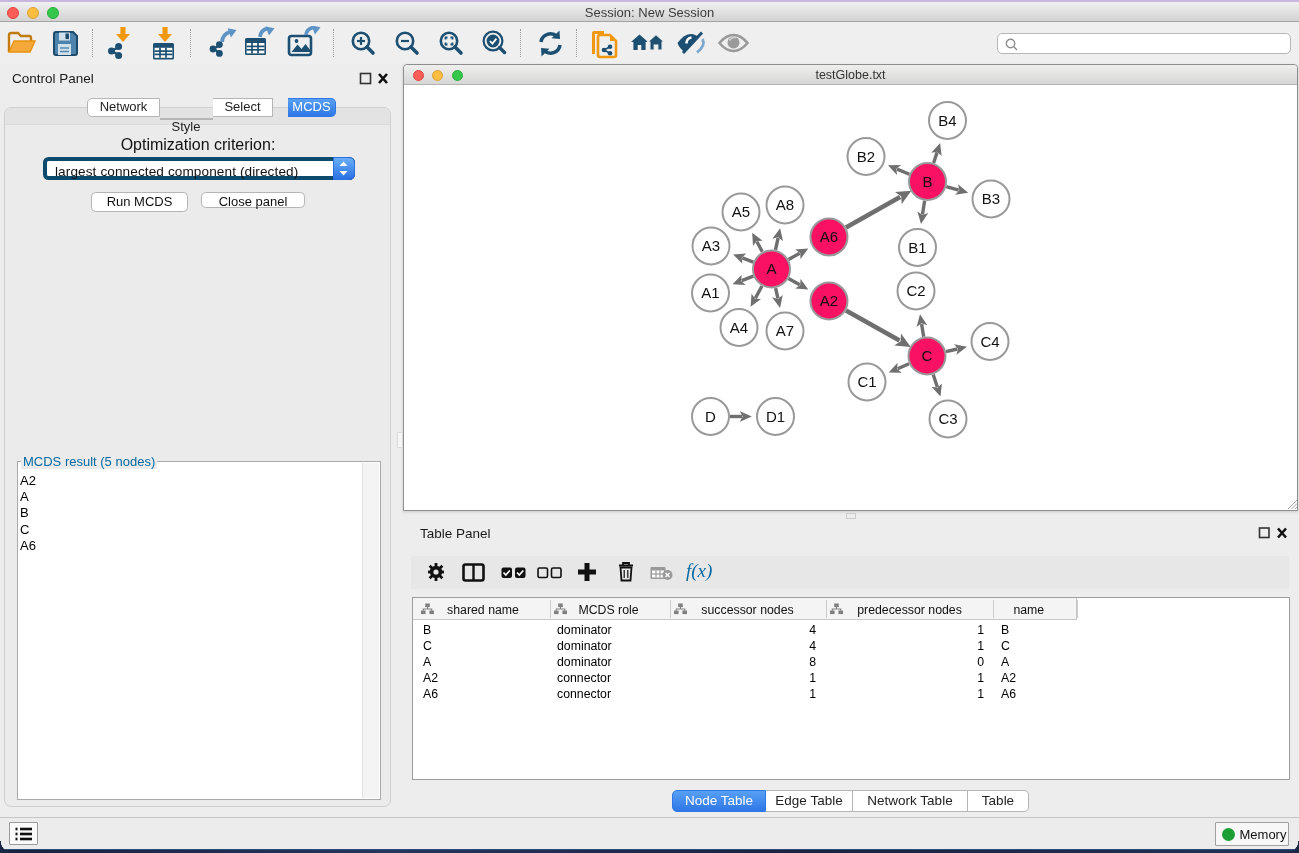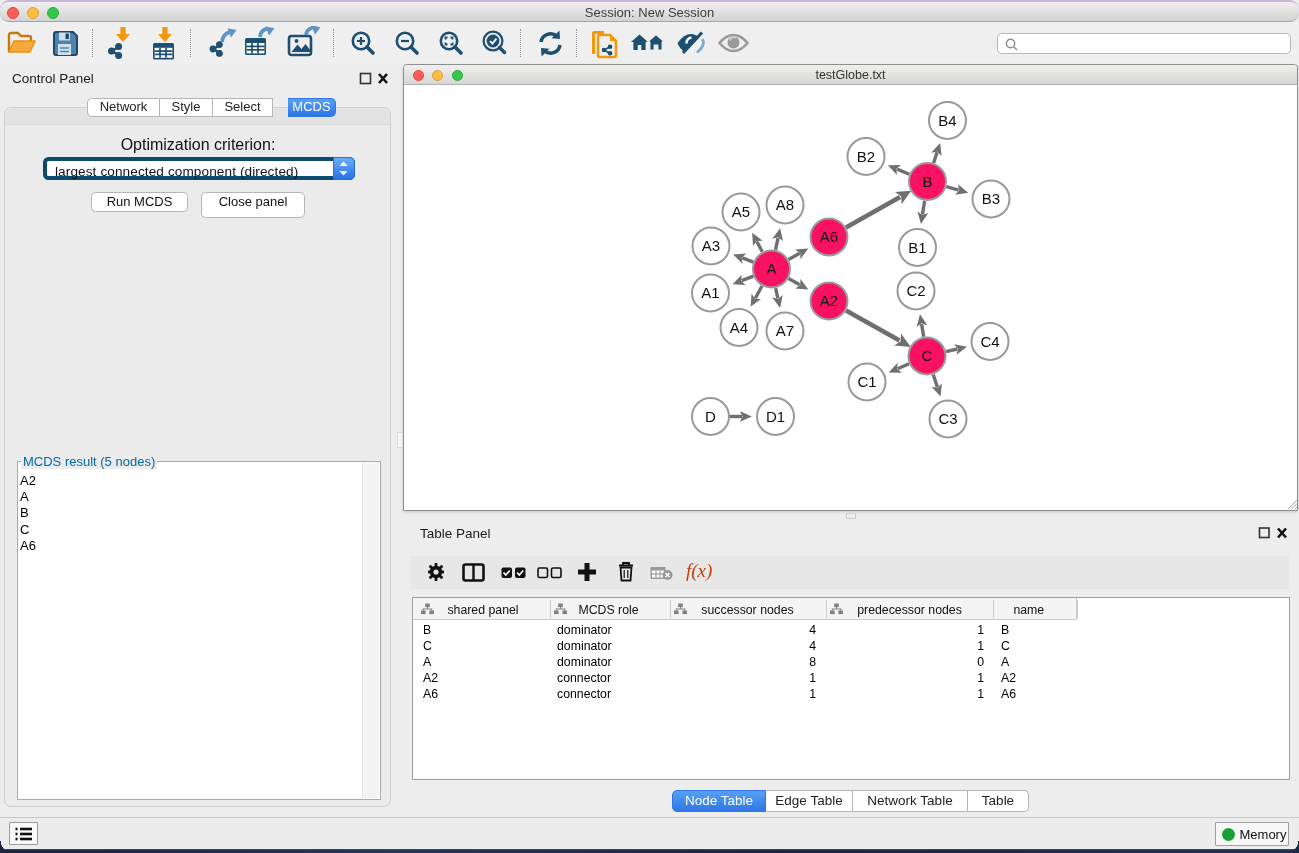--- a/index.html
+++ b/index.html
@@ -1,20 +1,20 @@
 <!DOCTYPE html>
 <html><head><meta charset="utf-8">
 <style>
 *{margin:0;padding:0;box-sizing:border-box;}
 html,body{width:1299px;height:853px;overflow:hidden;}
 body{font-family:"Liberation Sans",sans-serif;background:#ededed;position:relative;}
 .abs{position:absolute;}
 .e{stroke:#6f6f6f;stroke-width:3.4;}
 .eb{stroke:#6f6f6f;stroke-width:4.6;}
-#titlebar{left:0;top:0;width:1299px;height:22px;background:linear-gradient(#f0f0f0,#d3d3d3);border-bottom:1px solid #a3a3a3;border-top:2px solid #c9b6de;border-radius:9px;}
+#titlebar{left:0;top:0;width:1299px;height:22px;background:linear-gradient(#f0f0f0,#d3d3d3);border-bottom:1px solid #a3a3a3;border-top:2px solid #c9b6de;}
 .light{width:12px;height:12px;border-radius:50%;position:absolute;top:4.5px;}
 #tb-title{width:100%;text-align:center;font-size:13px;color:#3c3c3c;line-height:21px;}
 #toolbar{left:0;top:22px;width:1299px;height:42px;background:#efefef;}
 .tsep{position:absolute;top:7px;height:28px;width:0;border-left:1px dotted #9a9a9a;}
 #searchbox{left:997px;top:33px;width:294px;height:21px;background:#fff;border:1px solid #b7b7b7;border-radius:5px;}
 #cp-title{left:12px;top:71px;font-size:13.5px;color:#1a1a1a;}
 .tabseg{position:absolute;display:flex;font-size:13px;color:#222;z-index:5;}
 .tabseg .t{background:#fff;border:1px solid #b5b5b5;border-left:none;text-align:center;line-height:16.5px;white-space:nowrap;}
 .tabseg .t.first{border-left:1px solid #b5b5b5;border-radius:5px 0 0 5px;}
 .tabseg .t.last{border-radius:0 5px 5px 0;}
@@ -176,38 +176,38 @@
       <line x1="9.6" y1="9.6" x2="13" y2="13" stroke="#8e8e8e" stroke-width="1.4"></line>
     </svg>
   </div>
 <div class="abs" id="cp-title">Control Panel</div>
 <svg class="abs" style="left:359px;top:72px" width="32" height="13" viewBox="0 0 32 13">
  <rect x="1.5" y="1.5" width="10" height="10" fill="none" stroke="#333" stroke-width="1.6"></rect>
  <path d="M20,2 L28,11 M28,2 L20,11" stroke="#111" stroke-width="2.6"></path>
 </svg>
 <div class="tabseg" style="left:78px;top:98px;height:18.5px;padding-left:9px;">
  <div class="t first" style="width:73px;">Network</div>
- <div class="t" style="width:53px;">Style</div>
+ <div class="t" style="width:53px;margin-top:20px;">Style</div>
  <div class="t" style="width:60px;">Select</div>
  <div class="t sel last" style="width:48px;margin-left:15px;">MCDS</div>
 </div>
 <div class="abs" id="cp-panel"></div>
 <div class="abs" id="cp-panel-top"></div>
 <div class="abs" id="optlabel">Optimization criterion:</div>
 <div class="abs" id="dropdown">
     <span class="txt">largest connected component (directed)</span>
   </div>
 <div class="abs" id="ddbtn">
     <svg width="22" height="23" viewBox="0 0 22 23" style="position:absolute;left:-1px;top:-1px">
  <path d="M6.5,9 L10.5,4.5 L14.5,9 z" fill="#fff"></path>
       <path d="M6.5,14 L10.5,18.5 L14.5,14 z" fill="#fff"></path>
     </svg>
   </div>
 <div class="btn" style="left:91px;top:192px;width:97px;height:19.5px;">Run MCDS</div>
-<div class="btn" style="left:201px;top:192px;width:104px;height:26px;">Close panel</div>
+<div class="btn" style="left:201px;top:192px;width:104px;height:16px;">Close panel</div>
 <div class="abs" id="fieldset"></div>
 <div class="abs" id="mcds-scroll"></div>
 <div class="abs" id="legend">MCDS result (5 nodes)</div>
 <div class="abs" id="mcdslist">A2<br>A<br>B<br>C<br>A6</div>
 
 <div class="abs" id="netwin"></div>
 <div class="abs" id="netwin-tb">
  <div class="wlight" style="left:8.5px;background:#fb5d58;border:0.5px solid #e1443e;"></div>
  <div class="wlight" style="left:28px;background:#fcbd40;border:0.5px solid #dfa137;"></div>
  <div class="wlight" style="left:47.5px;background:#34c74c;border:0.5px solid #2aab39;"></div>
@@ -339,21 +339,21 @@
   </svg>
 <svg class="abs" style="left:650px;top:566px" width="23" height="14" viewBox="0 0 23 14">
     <rect x="0.5" y="1" width="15" height="12" rx="1" fill="#999"></rect>
     <rect x="2" y="4.5" width="12" height="7" fill="#fff"></rect>
     <line x1="2" y1="8" x2="14" y2="8" stroke="#999" stroke-width="1.2"></line>
     <line x1="6" y1="4.5" x2="6" y2="11.5" stroke="#999" stroke-width="1.2"></line>
     <line x1="10" y1="4.5" x2="10" y2="11.5" stroke="#999" stroke-width="1.2"></line>
     <circle cx="17.5" cy="9" r="5" fill="#999"></circle>
     <path d="M15.5,7 l4,4 m0,-4 l-4,4" stroke="#fff" stroke-width="1.4"></path>
   </svg>
-<div class="abs" style="left:686px;top:560px;width:34px;font-family:'Liberation Serif',serif;font-style:italic;font-size:19px;color:#c2410c;">f(x)</div>
+<div class="abs" style="left:686px;top:560px;width:34px;font-family:'Liberation Serif',serif;font-style:italic;font-size:19px;color:#0369a1;">f(x)</div>
 <div class="abs" id="tablebox"></div>
 <div class="abs" id="thead"></div>
 <svg class="abs" style="left:421px;top:603px" width="13" height="12" viewBox="0 0 13 12">
     <g fill="#808080">
       <rect x="4.2" y="0.5" width="4.6" height="3.6"></rect>
       <rect x="0" y="7.5" width="4.6" height="3.6"></rect>
       <rect x="8.4" y="7.5" width="4.6" height="3.6"></rect>
       <path d="M6.5,4 v2 M2.3,7.5 v-1.5 h8.4 v1.5" fill="none" stroke="#808080" stroke-width="1.1"></path>
     </g>
   </svg>
@@ -379,21 +379,21 @@
       <rect x="0" y="7.5" width="4.6" height="3.6"></rect>
       <rect x="8.4" y="7.5" width="4.6" height="3.6"></rect>
       <path d="M6.5,4 v2 M2.3,7.5 v-1.5 h8.4 v1.5" fill="none" stroke="#808080" stroke-width="1.1"></path>
     </g>
   </svg>
 <div class="hsep" style="left:550px"></div>
 <div class="hsep" style="left:669.5px"></div>
 <div class="hsep" style="left:826px"></div>
 <div class="hsep" style="left:993px"></div>
 <div class="hsep" style="left:1076.6px"></div>
-<div class="htxt" style="left:403px;width:160px;text-align:center;">shared panel</div>
+<div class="htxt" style="left:403px;width:160px;text-align:center;">shared name</div>
 <div class="htxt" style="left:528.5px;width:160px;text-align:center;">MCDS role</div>
 <div class="htxt" style="left:667.5px;width:160px;text-align:center;">successor nodes</div>
 <div class="htxt" style="left:829.5px;width:160px;text-align:center;">predecessor nodes</div>
 <div class="htxt" style="left:948.8px;width:160px;text-align:center;">name</div>
 <div class="rtxt" style="left:423px;top:622.5px">B</div>
 <div class="rtxt" style="left:557px;top:622.5px">dominator</div>
 <div class="rtxt" style="left:716px;top:622.5px;width:100px;text-align:right;">4</div>
 <div class="rtxt" style="left:884px;top:622.5px;width:100px;text-align:right;">1</div>
 <div class="rtxt" style="left:1001px;top:622.5px">B</div>
 <div class="rtxt" style="left:423px;top:638.7px">C</div>

